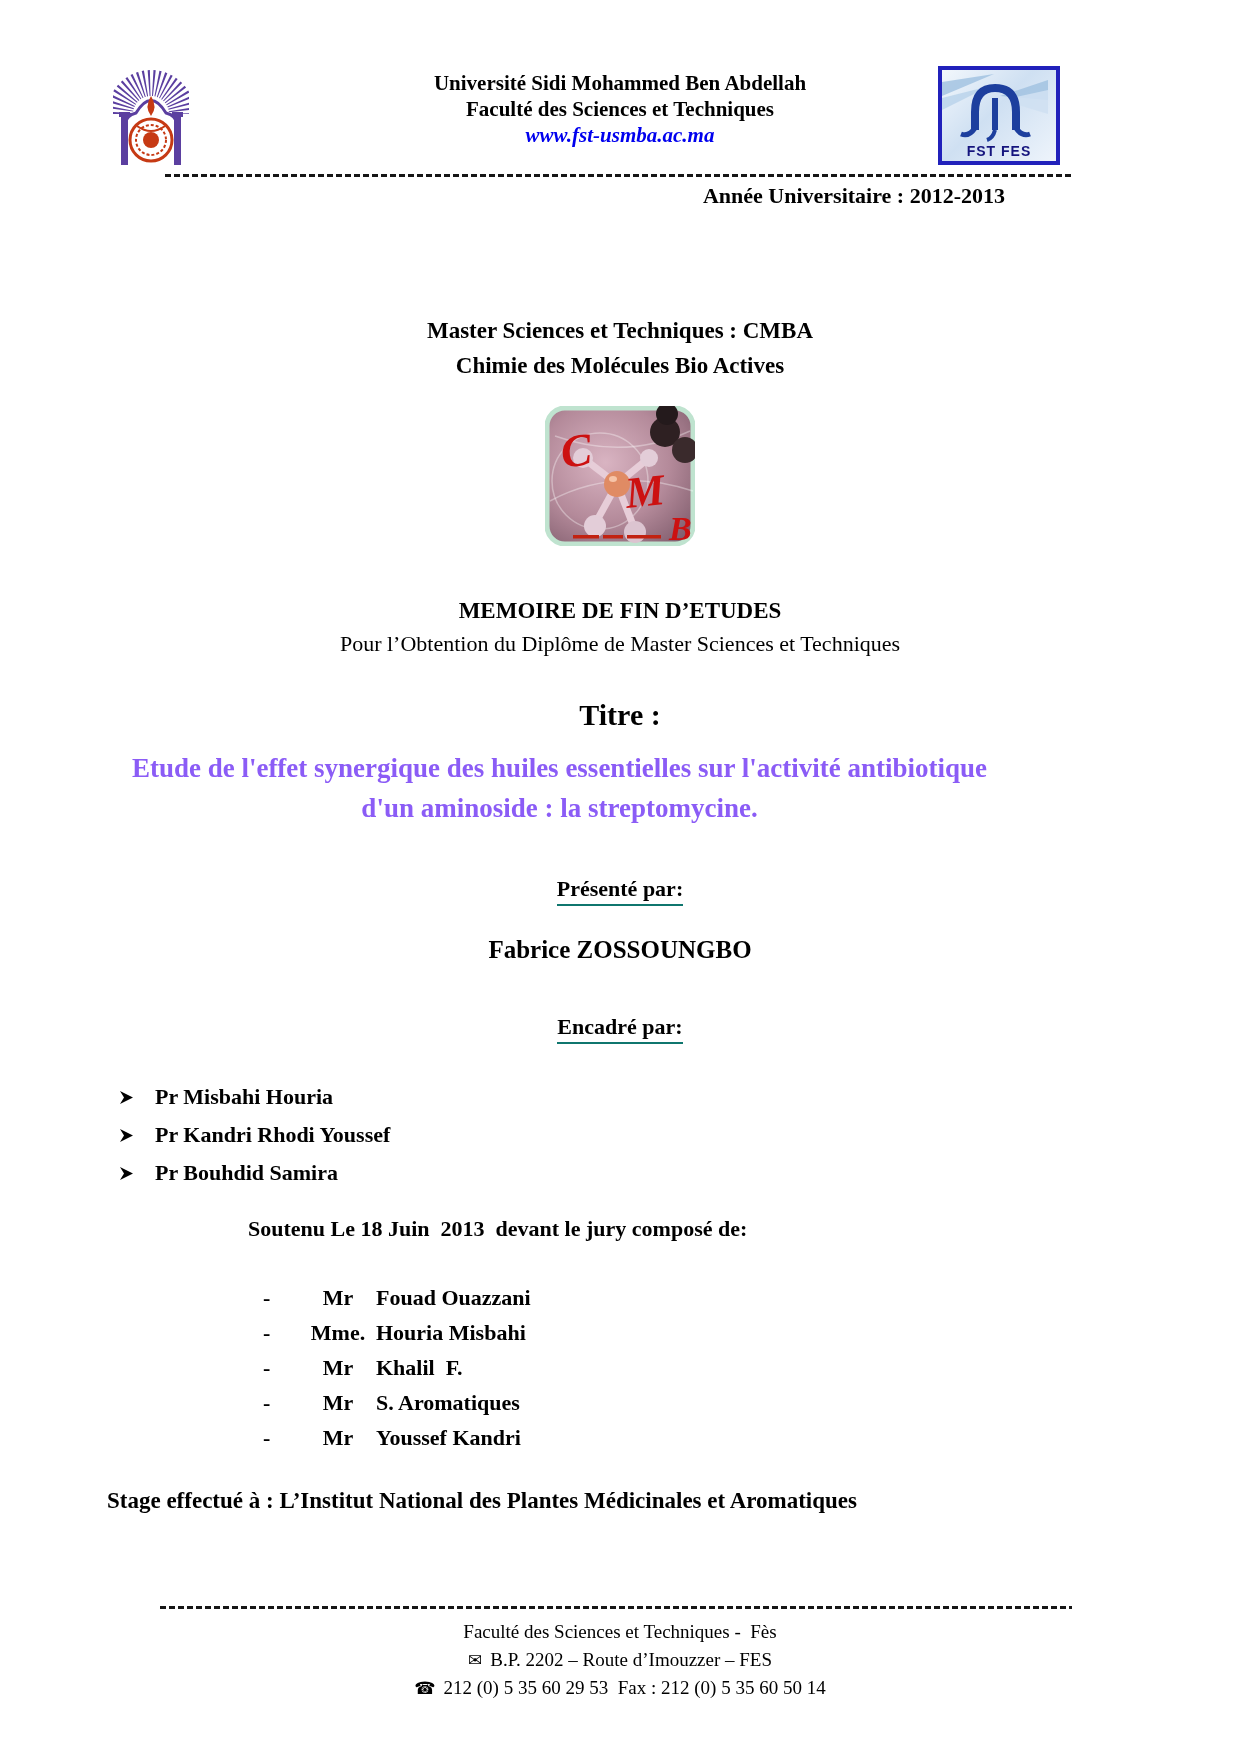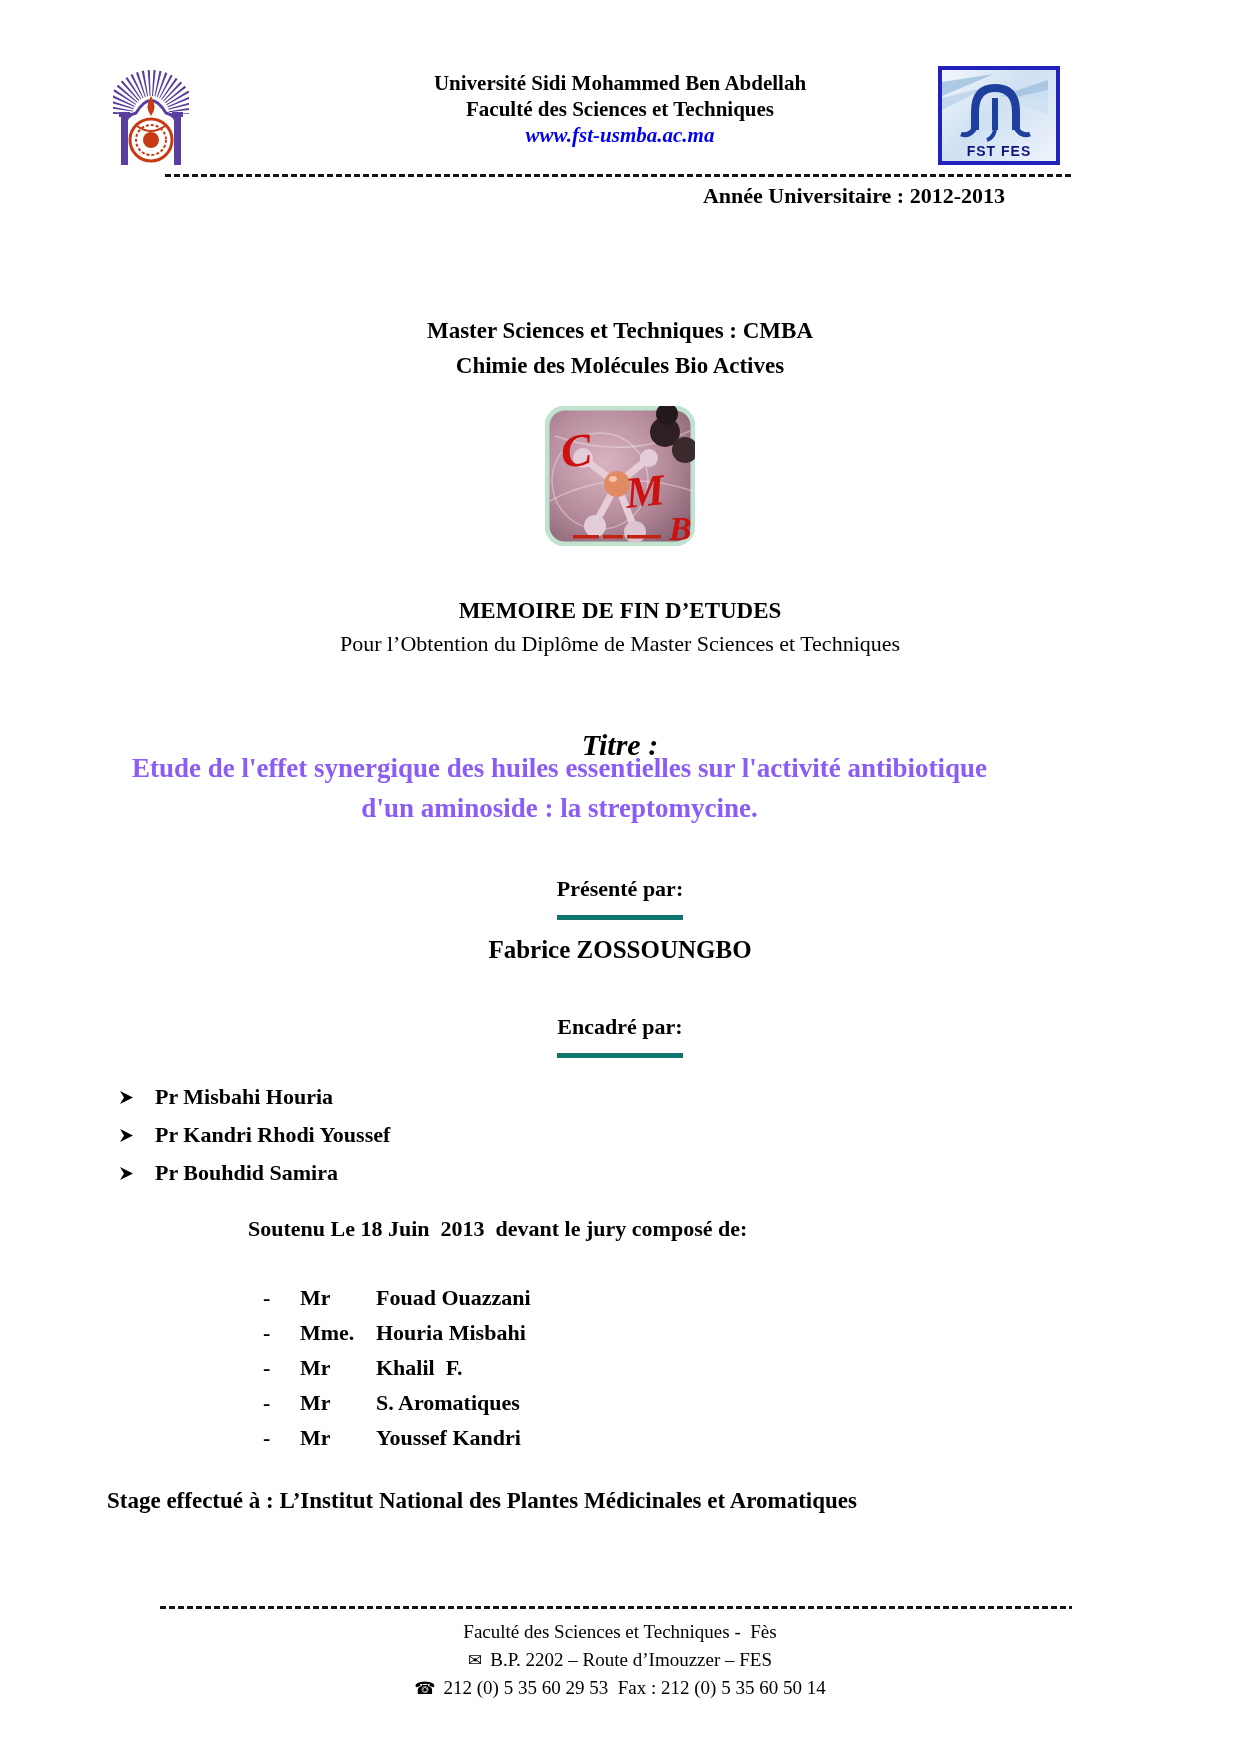--- a/index.html
+++ b/index.html
@@ -20,36 +20,36 @@
           background:linear-gradient(135deg,#f2f7fc 0%,#cfe0f2 45%,#eef4fb 100%);}
   .fstlabel{position:absolute;left:0;bottom:2px;width:100%;text-align:center;
             font-family:"Liberation Sans",sans-serif;font-weight:bold;font-size:14px;
             color:#15157e;letter-spacing:1px;}
   .annee{top:183px;left:0;width:1005px;text-align:right;font-size:22px;}
   
   .master{top:313px;line-height:35px;font-size:23px;}
   
   .memoire{top:598px;font-size:23px;}
   .pourobt{top:631px;font-size:22px;}
-  .titrelabel{top:728px;font-size:30px;font-style:italic;}
+  .titrelabel{top:698px;font-size:30px;}
   .bluetitle{top:748px;left:107px;width:905px;font-size:27px;line-height:40px;
              font-weight:bold;color:#8b5cf6;text-align:center;}
   .seclabel{font-size:22px;}
-  .underl{display:inline-block;border-bottom:5px solid #0f766e;padding-bottom:13px;}
+  .underl{display:inline-block;border-bottom:2px solid #0f766e;padding-bottom:2px;}
   .author{top:936px;font-size:25px;}
   
   .sups{top:1078px;left:118px;font-size:22px;font-weight:bold;text-align:right;}
   .suprow{display:flex;align-items:center;height:38px;}
   .suparrow{width:17px;height:17px;margin-right:20px;flex:0 0 auto;}
   
   .soutenu{top:1216px;left:248px;font-size:22px;}
   .jury{top:1280px;left:263px;font-size:22px;font-weight:bold;}
   .jrow{display:flex;height:35px;align-items:center;}
   .jdash{width:37px;}
-  .jtitle{width:76px;}
+  .jtitle{width:76px;text-align:center;}
   .stage{top:1488px;left:107px;font-size:23px;}
   
   .footer{top:1618px;font-size:19px;line-height:28px;}
   .ficon{font-family:"DejaVu Sans",sans-serif;font-size:17px;margin-right:8px;}
 </style>
 </head>
 <body>
 
 <div id="page">
 

